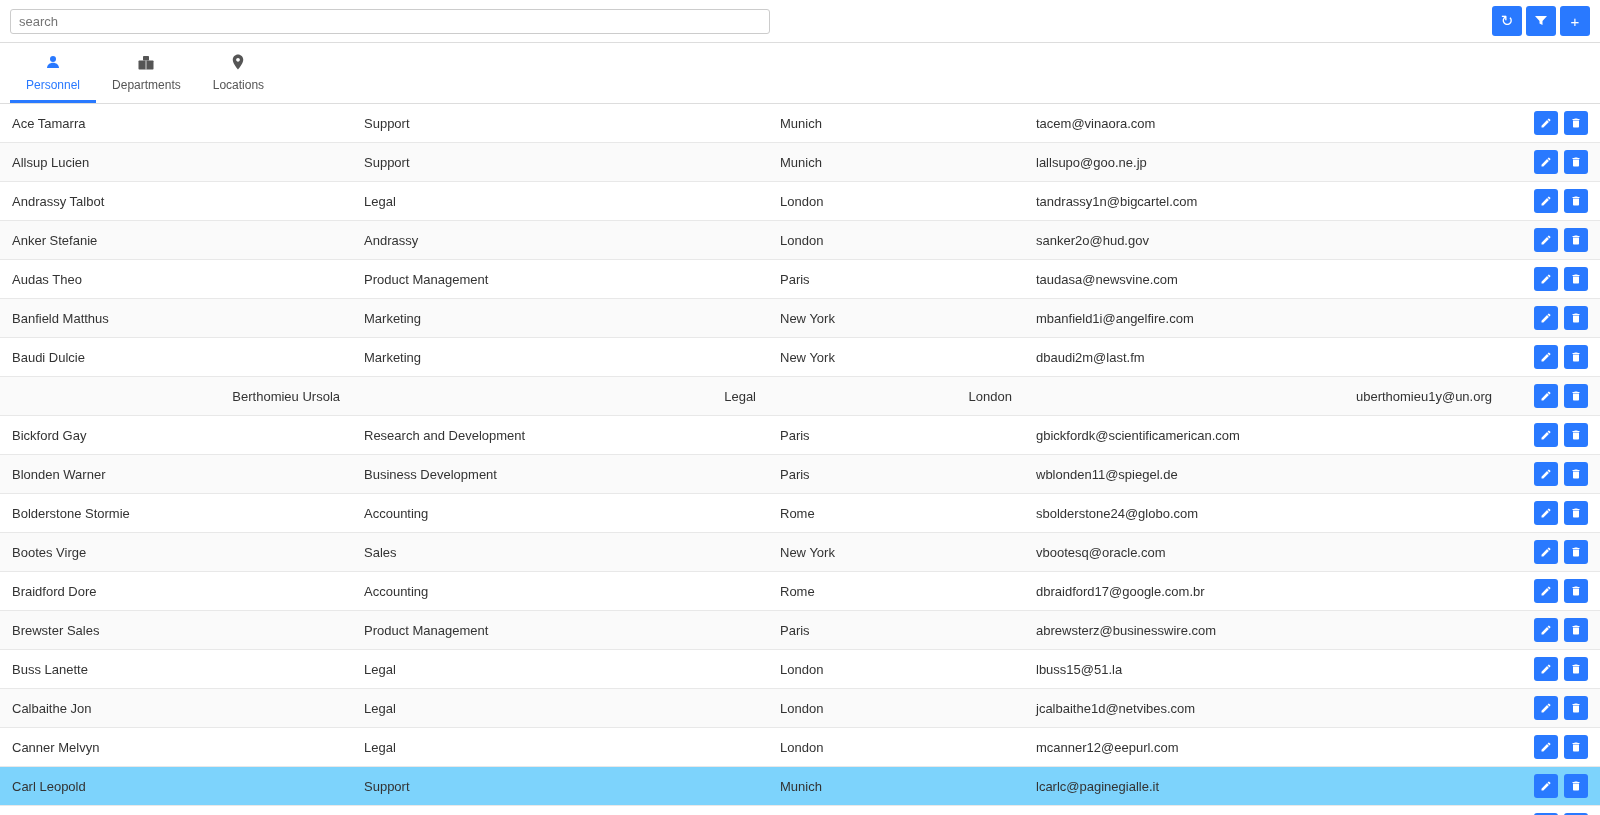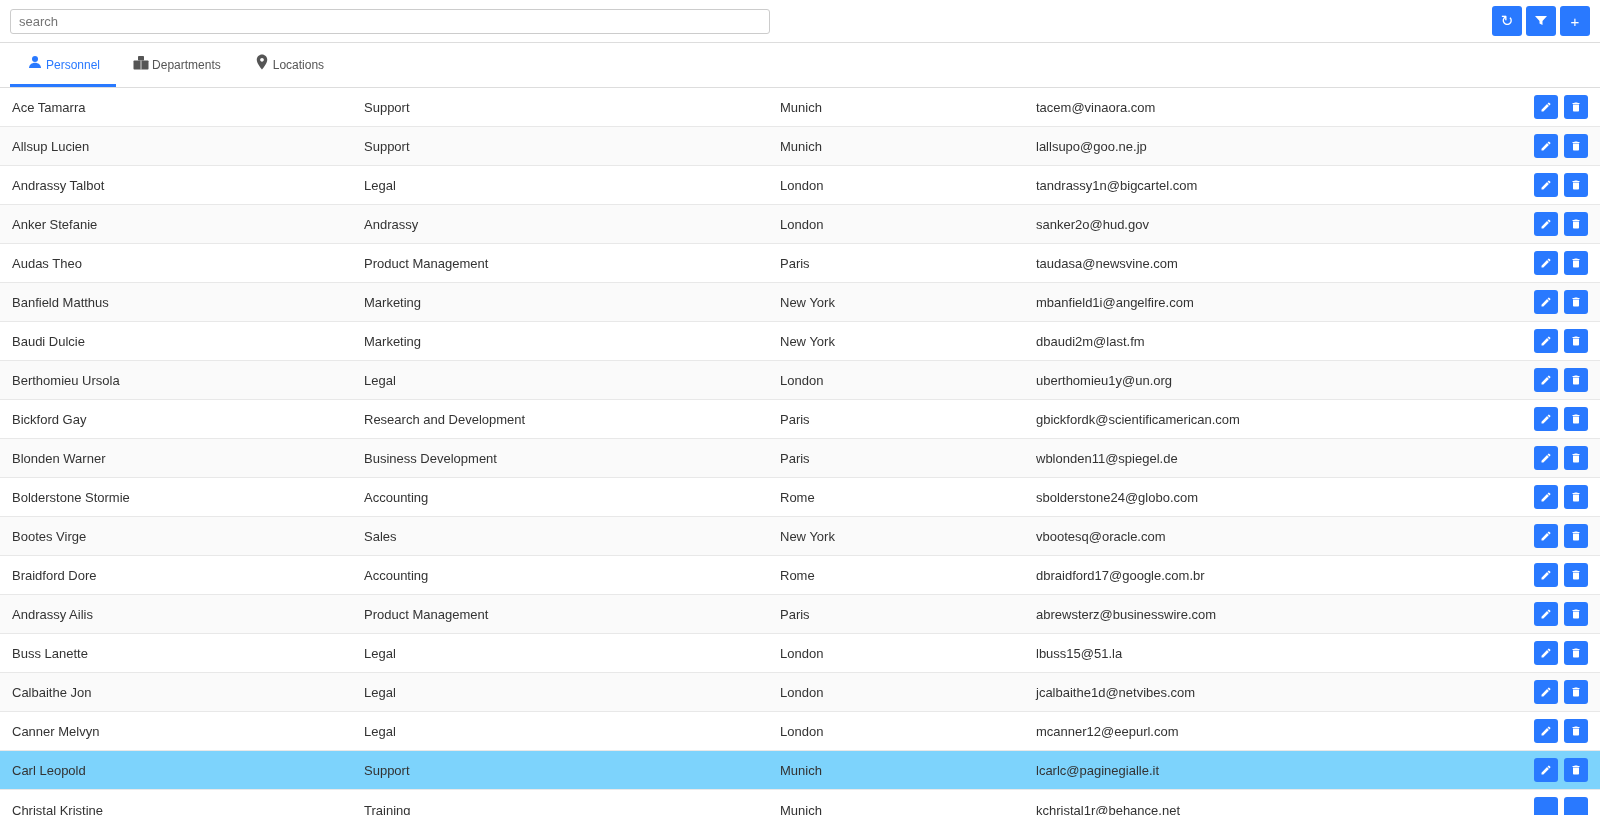--- a/index.html
+++ b/index.html
@@ -43,21 +43,21 @@
 
     .tabs {
       display: flex;
       background: #fff;
       padding: 4px 10px 0;
       border-bottom: 1px solid #ddd;
       gap: 0;
     }
     .tab {
       display: flex;
-      flex-direction: row;
+      flex-direction: column;
       align-items: center;
       padding: 6px 16px 8px;
       cursor: pointer;
       color: #555;
       font-size: 12px;
       border-bottom: 3px solid transparent;
       gap: 2px;
     }
     .tab.active {
       color: #2979ff;
@@ -270,21 +270,21 @@
                 <path d="M3 17.25V21h3.75L17.81 9.94l-3.75-3.75L3 17.25zM20.71 7.04a1 1 0 0 0 0-1.41l-2.34-2.34a1 1 0 0 0-1.41 0l-1.83 1.83 3.75 3.75 1.83-1.83z"></path>
               </svg>
         </button>
         <button class="action-btn" title="Delete">
           <svg width="12" height="12" viewBox="0 0 24 24" fill="white">
                 <path d="M6 19c0 1.1.9 2 2 2h8c1.1 0 2-.9 2-2V7H6v12zM19 4h-3.5l-1-1h-5l-1 1H5v2h14V4z"></path>
               </svg>
         </button>
       </td>
     </tr>
-        <tr style="background: rgb(250, 250, 250);">
+        <tr style="background: rgb(250, 250, 250); text-align: right;">
       <td class="col-name">Berthomieu Ursola</td>
       <td class="col-dept">Legal</td>
       <td class="col-location">London</td>
       <td class="col-email">uberthomieu1y@un.org</td>
       <td class="col-actions">
         <button class="action-btn" title="Edit">
           <svg width="12" height="12" viewBox="0 0 24 24" fill="white">
                 <path d="M3 17.25V21h3.75L17.81 9.94l-3.75-3.75L3 17.25zM20.71 7.04a1 1 0 0 0 0-1.41l-2.34-2.34a1 1 0 0 0-1.41 0l-1.83 1.83 3.75 3.75 1.83-1.83z"></path>
               </svg>
         </button>
@@ -379,21 +379,21 @@
               </svg>
         </button>
         <button class="action-btn" title="Delete">
           <svg width="12" height="12" viewBox="0 0 24 24" fill="white">
                 <path d="M6 19c0 1.1.9 2 2 2h8c1.1 0 2-.9 2-2V7H6v12zM19 4h-3.5l-1-1h-5l-1 1H5v2h14V4z"></path>
               </svg>
         </button>
       </td>
     </tr>
         <tr style="background: rgb(250, 250, 250);">
-      <td class="col-name">Andrassy Ailis</td>
+      <td class="col-name">Brewster Sales</td>
       <td class="col-dept">Product Management</td>
       <td class="col-location">Paris</td>
       <td class="col-email">abrewsterz@businesswire.com</td>
       <td class="col-actions">
         <button class="action-btn" title="Edit">
           <svg width="12" height="12" viewBox="0 0 24 24" fill="white">
                 <path d="M3 17.25V21h3.75L17.81 9.94l-3.75-3.75L3 17.25zM20.71 7.04a1 1 0 0 0 0-1.41l-2.34-2.34a1 1 0 0 0-1.41 0l-1.83 1.83 3.75 3.75 1.83-1.83z"></path>
               </svg>
         </button>
         <button class="action-btn" title="Delete">

